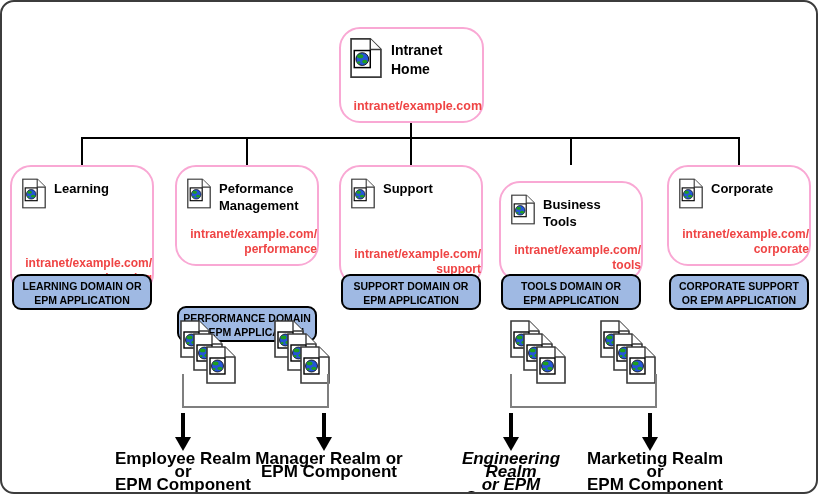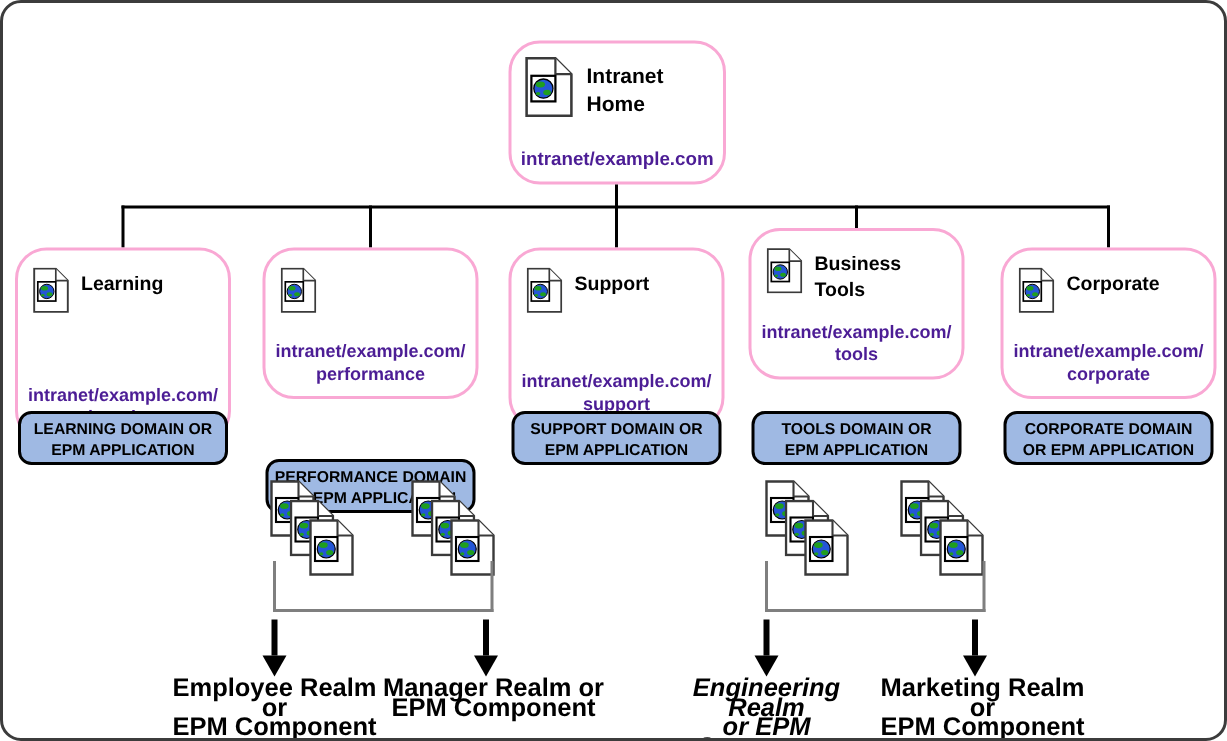--- a/index.html
+++ b/index.html
@@ -17,21 +17,21 @@
     position:absolute; background:#fff;
     border:2px solid #f9a8d4; border-radius:21px;
   }
   .node .doc-ic { position:absolute; }
   .node .ttl {
     position:absolute; font-weight:bold; color:#000;
     white-space:pre-line;
   }
   .node .url {
     position:absolute; left:0; right:0; bottom:7px;
-    text-align:center; font-weight:bold; color:#4c1d95;
+    text-align:right; font-weight:bold; color:#ef4444;
     white-space:pre-line; line-height:15px; font-size:12px;
   }
   .home.node .ttl { left:50px; top:12px; font-size:14px; line-height:19px; }
   .home.node .url { font-size:12.5px; }
   .child.node .ttl { left:42px; top:13px; font-size:13px; line-height:17px; }
 
   
   .line { position:absolute; background:#000; }
 
   
@@ -111,34 +111,36 @@
       </svg>
     <div class="ttl">Learning</div>
     <div class="url">intranet/example.com/
 learning</div>
   </div>
 
   <div class="node child abs" style="left:173px; top:163px; width:144px; height:101px;">
     <svg class="doc-ic" style="left:10px; top:11px; width:24px; height:31px;" viewBox="0 0 30 38">
         <use href="#doc-sym"></use>
       </svg>
+    <div class="ttl">Peformance
+Management</div>
     <div class="url">intranet/example.com/
 performance</div>
   </div>
 
   <div class="node child abs" style="left:337px; top:163px; width:144px; height:121px;">
     <svg class="doc-ic" style="left:10px; top:11px; width:24px; height:31px;" viewBox="0 0 30 38">
         <use href="#doc-sym"></use>
       </svg>
     <div class="ttl">Support</div>
     <div class="url">intranet/example.com/
 support</div>
   </div>
 
-  <div class="node child abs" style="left:497px; top:150px; width:144px; height:101px;">
+  <div class="node child abs" style="left:497px; top:179px; width:144px; height:101px;">
     <svg class="doc-ic" style="left:10px; top:11px; width:24px; height:31px;" viewBox="0 0 30 38">
         <use href="#doc-sym"></use>
       </svg>
     <div class="ttl">Business
 Tools</div>
     <div class="url">intranet/example.com/
 tools</div>
   </div>
 
   <div class="node child abs" style="left:665px; top:163px; width:144px; height:101px;">
@@ -151,21 +153,21 @@
   </div>
 
   <div class="badge" style="left:10px;">LEARNING DOMAIN OR
 EPM APPLICATION</div>
   <div class="badge" style="left:175px;margin-top:32px;">PERFORMANCE DOMAIN
 OR EPM APPLICATION</div>
   <div class="badge" style="left:339px;">SUPPORT DOMAIN OR
 EPM APPLICATION</div>
   <div class="badge" style="left:499px;">TOOLS DOMAIN OR
 EPM APPLICATION</div>
-  <div class="badge" style="left:667px;">CORPORATE DOMAIN
+  <div class="badge" style="left:667px;">CORPORATE SUPPORT
 OR EPM APPLICATION</div>
 
   <div class="stack" style="left:178px; top:318px;">
     <svg viewBox="0 0 30 38">
         <use href="#doc-sym"></use>
       </svg>
     <svg viewBox="0 0 30 38">
         <use href="#doc-sym"></use>
       </svg>
     <svg viewBox="0 0 30 38">

